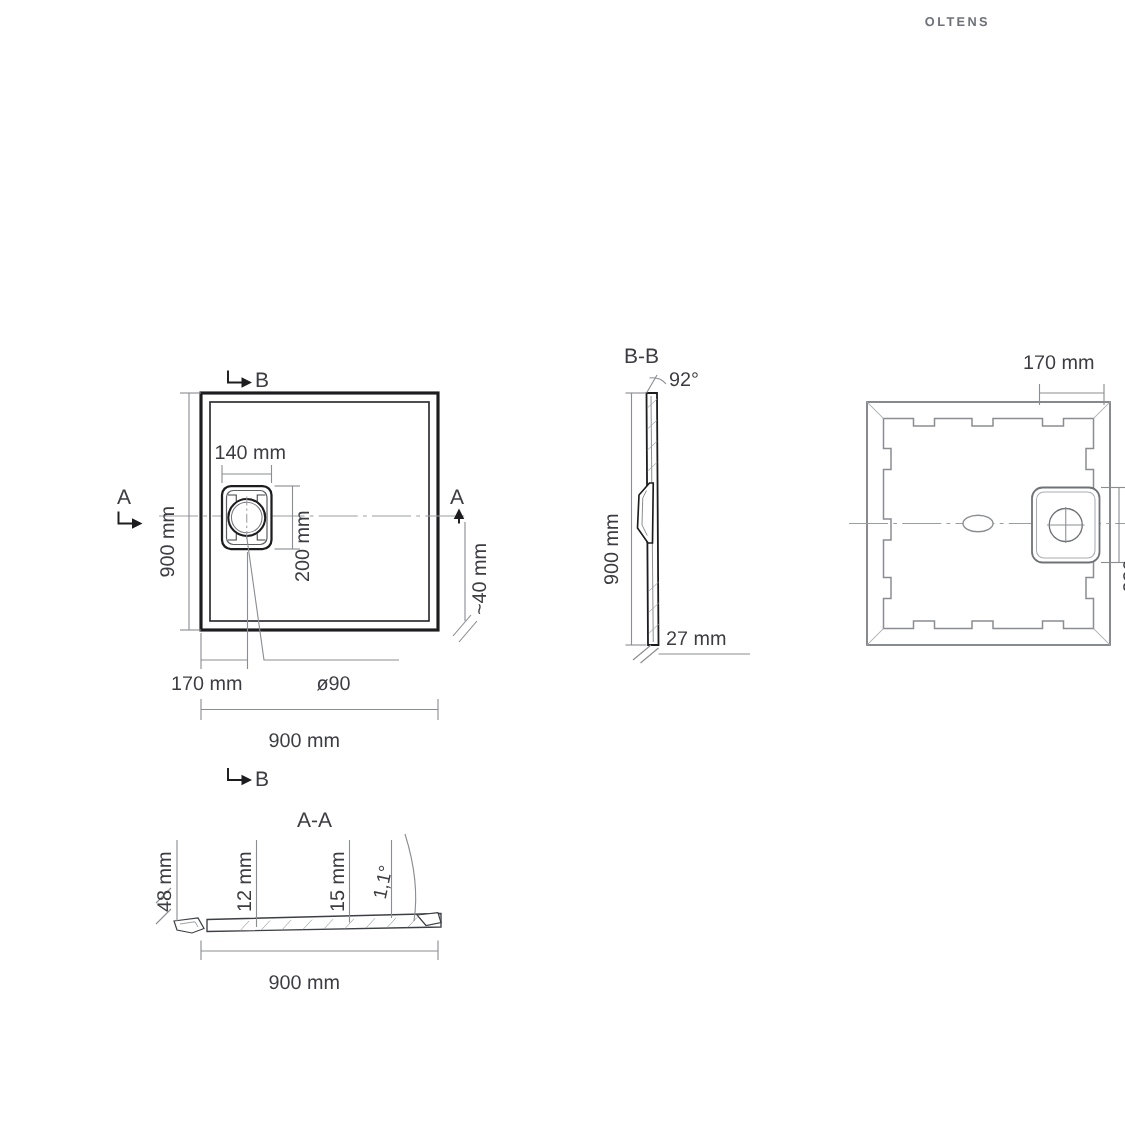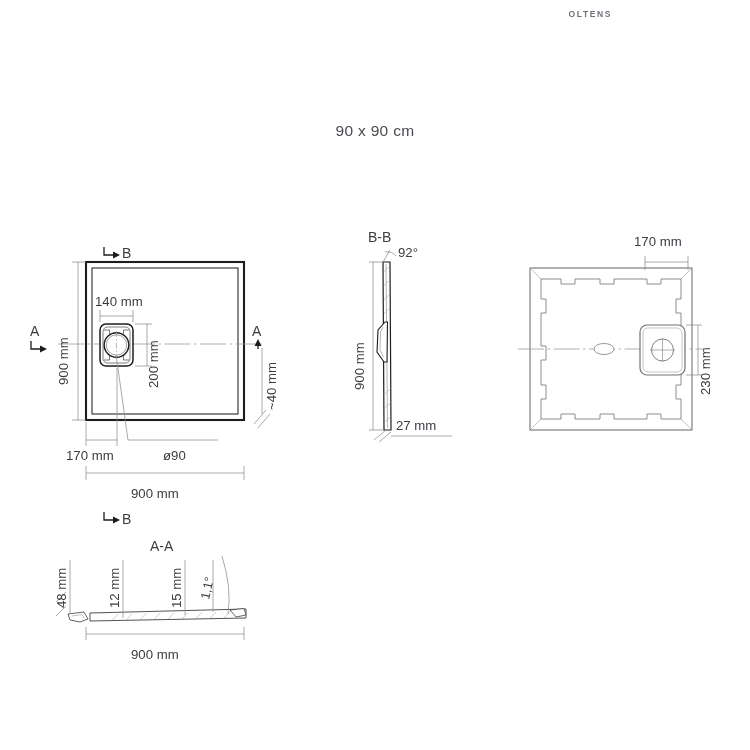--- a/index.html
+++ b/index.html
@@ -13,20 +13,21 @@
     position: relative;
     font-family: "Liberation Sans", "DejaVu Sans", sans-serif;
     color: #3c3c43;
     overflow: hidden;
   }
   #sheet {
     position: absolute;
     inset: 0;
     width: 622px;
     height: 750px;
+    padding-left: 48px;
   }
   .brand {
     position: absolute;
     top: 9px;
     right: 10px;
     font-size: 8.5px;
     letter-spacing: 1.6px;
     color: #6e7278;
     font-weight: 700;
   }
@@ -49,21 +50,20 @@
   .small-txt { font-size: 12.6px; }
   .mark-txt { font-size: 14px; }
   .sec-title { font-size: 14px; }
 </style>
 </head>
 <body>
 
 <div id="sheet">
 
   <div class="brand">OLTENS</div>
-  <div class="sheet-title">90 x 90 cm</div>
 
   <svg width="750" height="750" viewBox="0 0 750 750">
 
     <g>
 
       <rect x="86" y="262" width="158" height="158" fill="#ffffff" stroke="#1d1d1f" stroke-width="2.1"></rect>
       <rect x="92" y="268" width="146" height="146" fill="#ffffff" stroke="#2a2a2e" stroke-width="1.1"></rect>
 
       <g stroke="#9a9da2" stroke-width="0.8" stroke-dasharray="26 3.5 2.5 3.5">
         <line x1="58" y1="344" x2="262" y2="344"></line>

